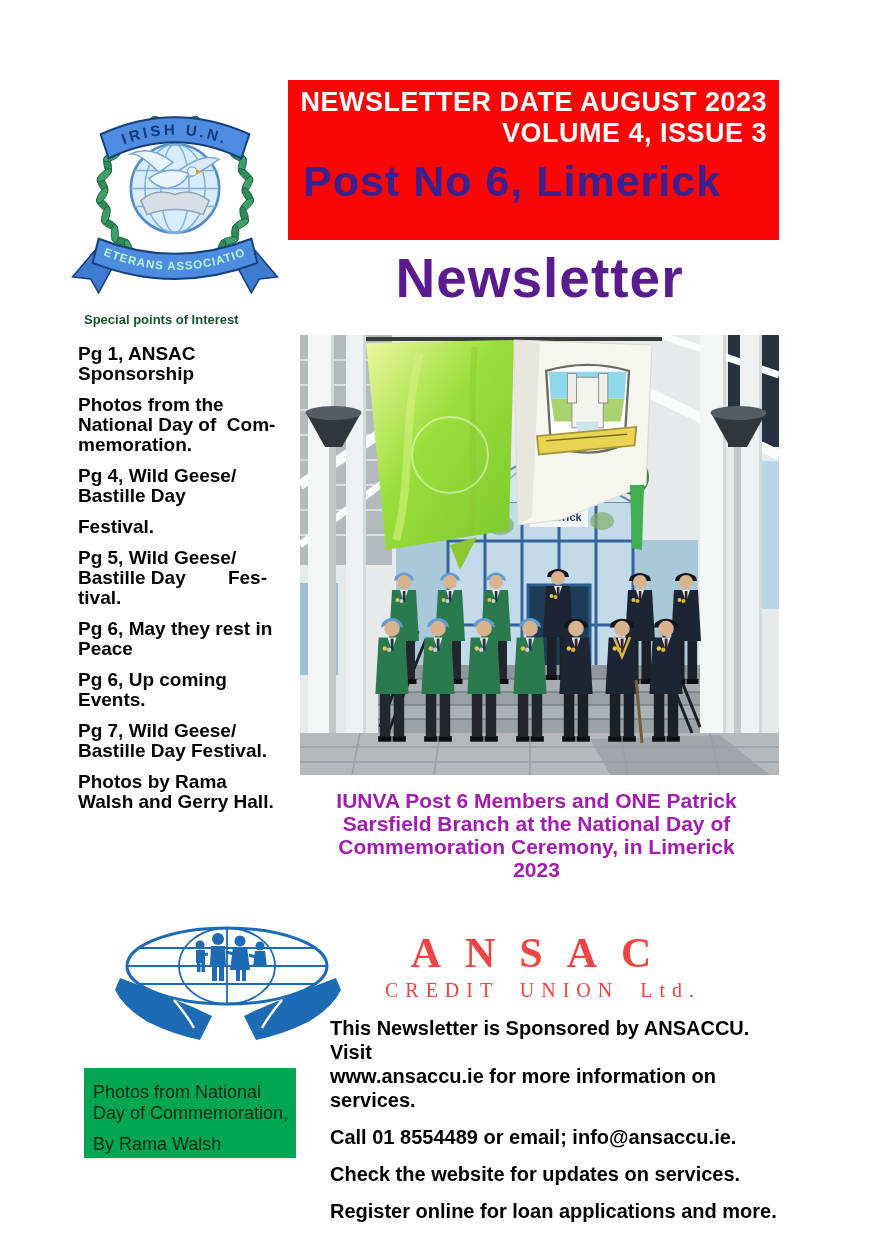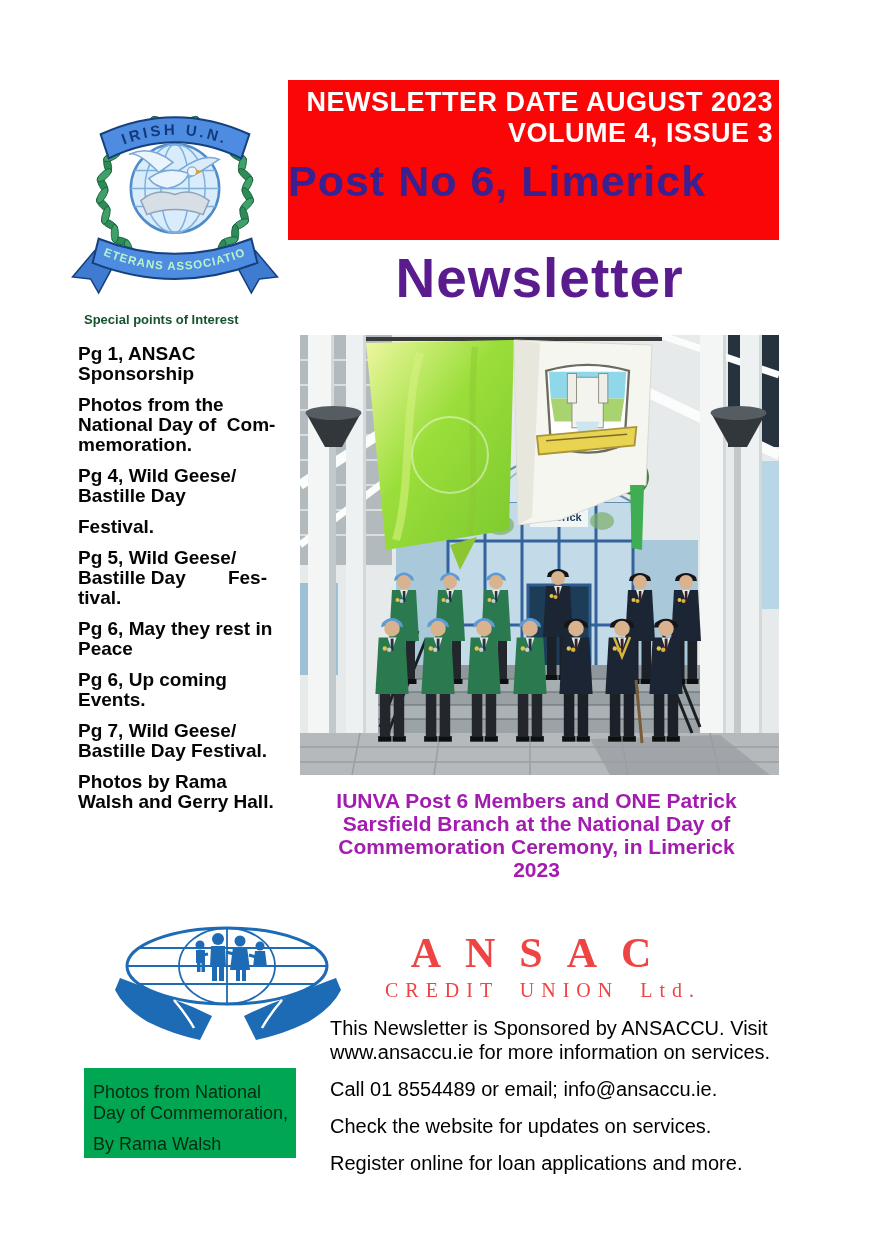--- a/index.html
+++ b/index.html
@@ -6,23 +6,23 @@
   .page {
     position:relative; width:877px; height:1240px; background:#ffffff;
     font-family:"Liberation Sans", sans-serif; overflow:hidden;
   }
   
   .iunva-logo { position:absolute; left:70px; top:82px; width:210px; height:216px; }
   .banner {
     position:absolute; left:288px; top:80px; width:491px; height:160px;
     background:#fa0606;
   }
-  .banner-dates { text-align:right; padding:7px 6px 0 0; color:#ffffff; font-weight:bold;
+  .banner-dates { text-align:right; padding:7px 12px 0 0; color:#ffffff; font-weight:bold;
     font-size:27px; line-height:31px; letter-spacing:0.5px; }
-  .post-title { margin-top:8px; color:#3a2191; font-weight:bold;
+  .post-title { padding-left:15px; margin-top:8px; color:#3a2191; font-weight:bold;
     font-size:43px; letter-spacing:1px; }
   .newsletter-title {
     position:absolute; left:300px; top:246px; width:479px; text-align:center;
     font-size:55px; font-weight:bold; color:#5a1b8e; letter-spacing:1px;
   }
   
   .sidebar-heading { position:absolute; left:84px; top:312px; font-size:13px;
     font-weight:bold; color:#14532d; }
   .sidebar-list { position:absolute; left:78px; top:344px; width:242px; }
   .sidebar-item { font-size:19px; font-weight:bold; color:#050505; line-height:20px;
@@ -30,21 +30,21 @@
   
   .photo-wrap { position:absolute; left:300px; top:335px; width:479px; height:440px; }
   .caption { position:absolute; left:288px; top:789px; width:497px; text-align:center;
     font-weight:bold; font-size:21px; line-height:23px; color:#a21caf; white-space:pre-wrap; }
   
   .ansac-logo { position:absolute; left:112px; top:926px; width:232px; height:118px; }
   .ansac-wordmark { position:absolute; left:338px; top:930px; width:410px; text-align:center;
     color:#ef4444; font-family:"Liberation Serif", serif; }
   .ansac-name { font-size:42px; font-weight:bold; letter-spacing:24px; line-height:46px; }
   .ansac-sub  { font-size:20px; letter-spacing:7px; word-spacing:9px; margin-top:3px; }
-  .sponsor { position:absolute; left:330px; top:1016px; width:448px; }
+  .sponsor { position:absolute; left:330px; top:1016px; width:448px;font-weight:bold; }
   .sponsor p { margin:0 0 13px 0; font-size:20px; line-height:24px; color:#000;
     white-space:pre-wrap; }
   
   .green-box { position:absolute; left:84px; top:1068px; width:212px; height:90px;
     background:#00a651; box-sizing:border-box; padding:14px 0 0 9px; }
   .green-box p { margin:0 0 10px 0; font-size:18px; line-height:21px; color:#062a12;
     white-space:pre-wrap; }
 </style>
 </head>
 <body>

